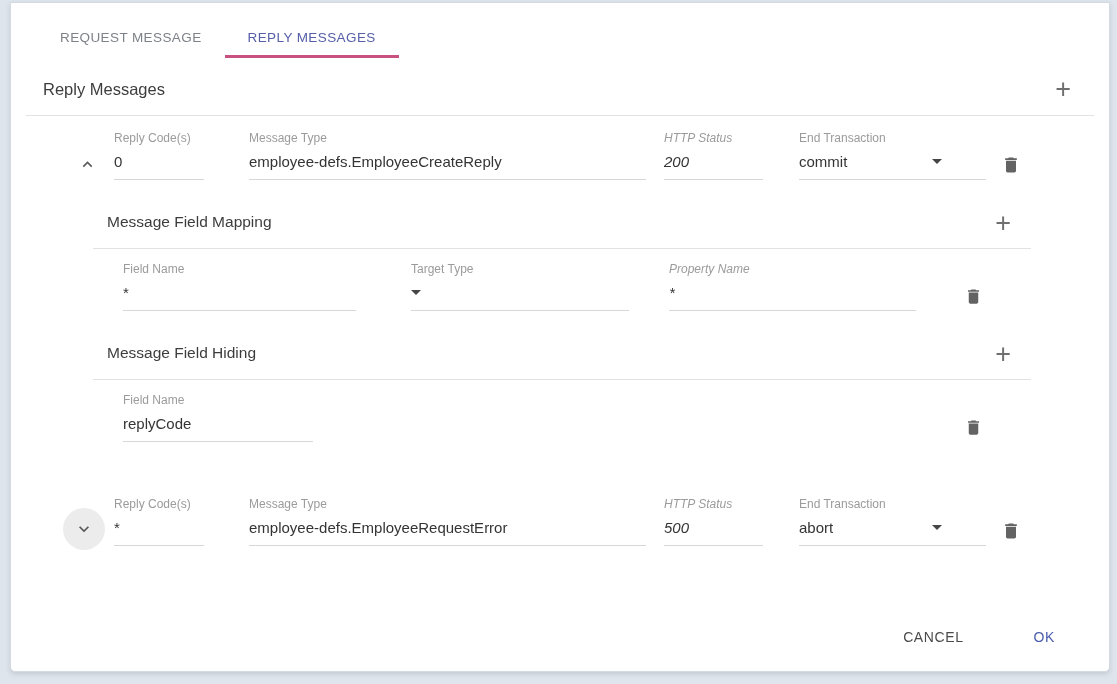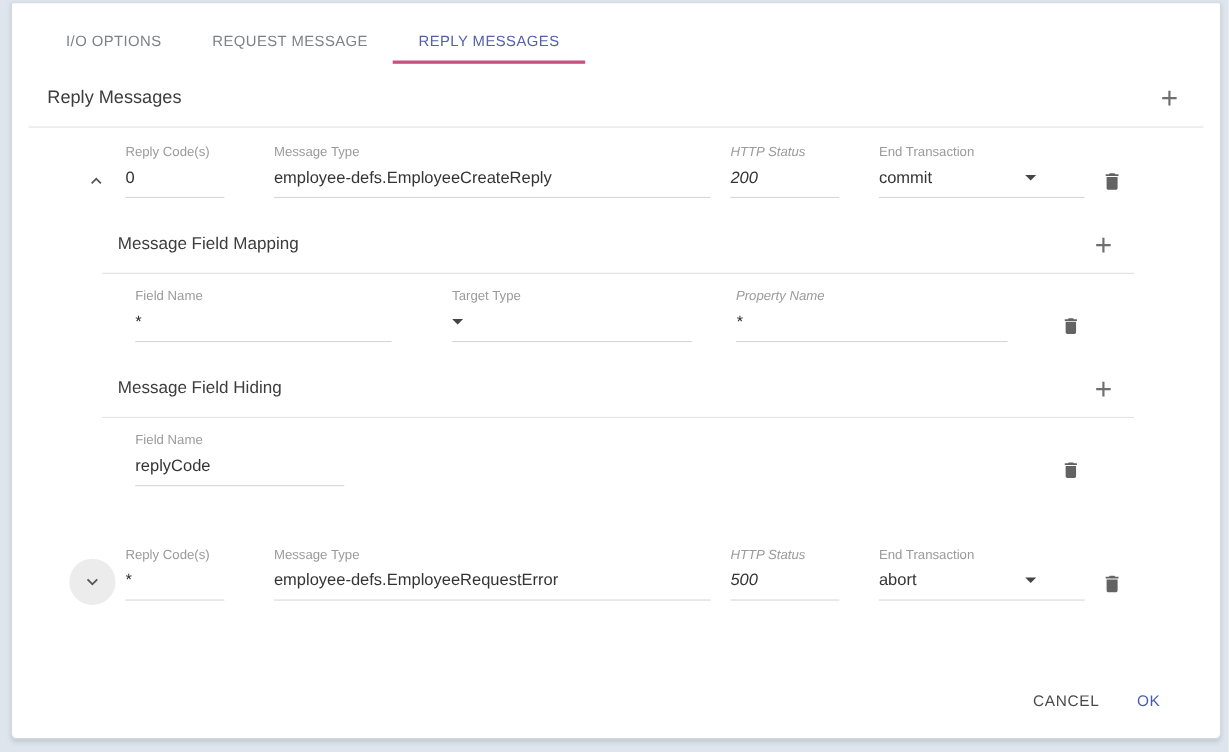--- a/index.html
+++ b/index.html
@@ -63,36 +63,35 @@
   .sub-title{font-size:15.5px;color:#3d3d3d;}
   .sub-divider{border:none;border-top:1px solid #e2e2e2;margin:0;}
   .sub-row{display:flex;align-items:flex-end;padding:14px 0 0 30px;}
   .f-fieldname{width:233px;margin-right:55px;flex:none;}
   .f-target{width:218px;margin-right:40px;flex:none;}
   .f-prop{width:247px;flex:none;font-style:italic;}
   .f-fieldname.hiding{width:190px;}
   .sub-row .trash-btn{margin-right:48px;}
   .gap-after-block{height:40px;}
   
-  .actions{position:absolute;right:50px;bottom:20px;display:flex;gap:26px;align-items:center;}
+  .actions{position:absolute;right:50px;bottom:20px;display:flex;gap:62px;align-items:center;}
   .action-btn{
     background:none;border:none;cursor:pointer;padding:6px 4px;
     font-size:14px;letter-spacing:.6px;font-family:"Liberation Sans",sans-serif;
   }
   .action-btn.cancel{color:#4a4a4a;}
   .action-btn.ok{color:#4a5dac;}
   svg{display:block;}
 </style>
 </head>
 <body>
 
 <div class="dialog">
 
   <div class="tabs">
-    <div class="tab">I/O OPTIONS</div>
     <div class="tab">REQUEST MESSAGE</div>
     <div class="tab active">REPLY MESSAGES</div>
   </div>
 
   <div class="page-header">
     <div class="page-title">Reply Messages</div>
     <button class="plus-btn">
       <span>+</span>
     </button>
   </div>

